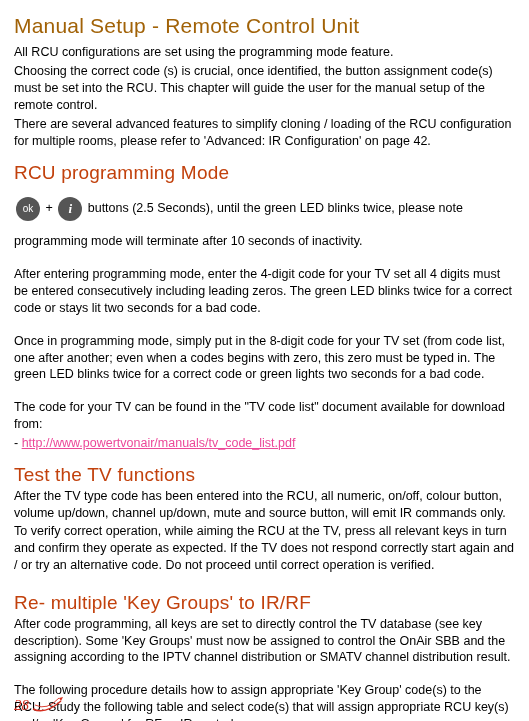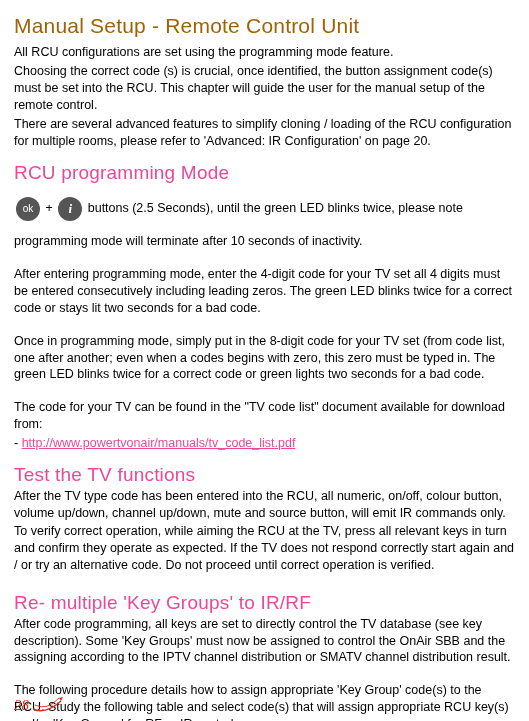--- a/index.html
+++ b/index.html
@@ -19,21 +19,21 @@
       font-stretch: condensed;
       color: #a16207;
       font-size: 21px;
       font-weight: 500;
       margin-bottom: 4px;
       letter-spacing: 0.2px;
     }
     .heading {
       font-family: "Arial Narrow", Arial, sans-serif;
       font-stretch: condensed;
-      color: #ec4899;
+      color: #c2410c;
       font-size: 19px;
       font-weight: 500;
       letter-spacing: 0.2px;
     }
     .para { margin-bottom: 2px; }
     .gap-sm { height: 8px; }
     .gap-md { height: 14px; }
     .icon-inline {
       display: inline-flex;
       vertical-align: middle;
@@ -73,21 +73,21 @@
       margin-left: 2px;
     }
   </style>
 </head>
 <body>
 
 <div class="title">Manual Setup -  Remote Control Unit</div>
 
 <div class="para">All RCU configurations are set using the programming mode feature.</div>
 <div class="para">Choosing the correct code (s) is  crucial,  once identified, the button assignment code(s) must be set into the RCU. This chapter will guide the user for the manual setup of the remote control.</div>
-<div class="para">There are several advanced features to simplify cloning / loading of the RCU configuration for multiple rooms, please refer to 'Advanced: IR Configuration' on page 20.</div>
+<div class="para">There are several advanced features to simplify cloning / loading of the RCU configuration for multiple rooms, please refer to 'Advanced: IR Configuration' on page 42.</div>
 
 <div class="gap-sm"></div>
 <div class="heading">RCU programming Mode</div>
 
 <div class="para">
   <span class="icon-inline">
       <span class="circle-btn">ok</span>
     </span><span> + </span><span class="icon-inline">
       <span class="circle-btn info">i</span>
     </span><span> buttons (2.5 Seconds), until the green LED blinks twice, please note programming mode will terminate after 10 seconds of inactivity.</span>

